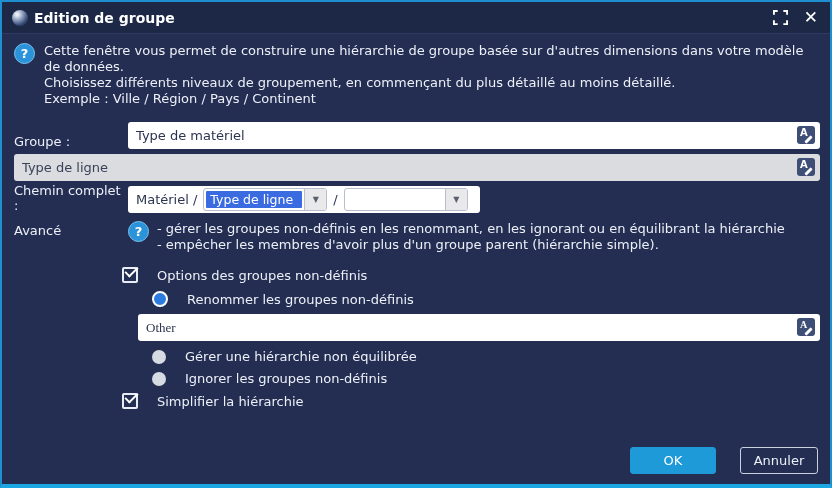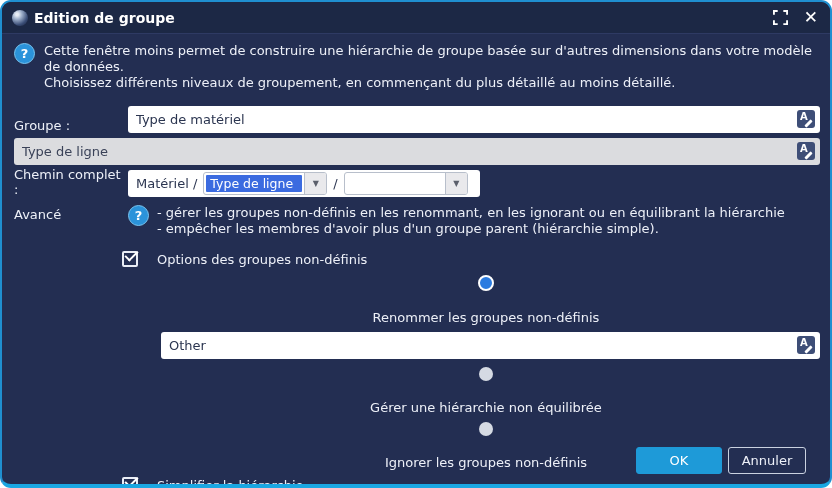--- a/index.html
+++ b/index.html
@@ -11,21 +11,21 @@
     --ok-button-bg:#1E9AD8; --help-icon-bg:#2B93DA;
     --radio-unselected:#D5DAE3; --radio-selected:#2C7CE0;
     --translate-icon-bg:#3E4E77;
   }
   html,body{margin:0;padding:0;background:#fff;}
   .dialog{
     position:relative; width:832px; height:488px; box-sizing:border-box;
     background:var(--dialog-bg);
     border:2px solid var(--accent-border);
     border-bottom:4px solid var(--accent-border-bottom);
-    border-radius:11px; overflow:hidden;
+    border-radius:0; overflow:hidden;
     font-family:"DejaVu Sans","Liberation Sans",sans-serif;
     color:var(--text); font-size:13px;
   }
   
   .titlebar{height:31px; background:var(--titlebar-bg); border-bottom:1px solid var(--divider);
     display:flex; align-items:center; padding:0 12px 0 10px; gap:6px;}
   .sphere{width:16px;height:16px;border-radius:50%;flex-shrink:0;
     background:radial-gradient(circle at 32% 28%, #e8edf5 8%, #9fb0cb 30%, #3c4f78 65%, #16203b 95%);}
   .title{font-size:14px; font-weight:bold; color:#fff;}
   .win-controls{margin-left:auto; display:flex; align-items:center; gap:16px;}
@@ -63,32 +63,32 @@
   .combo-arrow{width:21px; flex-shrink:0; background:var(--arrow-btn-bg);
     border-left:1px solid var(--combo-border); color:#5A5F6B; font-size:8px;
     display:flex; align-items:center; justify-content:center; cursor:pointer;}
   
   .adv{display:flex; margin-top:8px;}
   .adv .flabel{padding-top:2px;}
   .adv-content{flex:1;}
   .adv-desc{display:flex; gap:8px; margin-bottom:14px;}
   .check-row,.radio-row{display:flex; align-items:center; gap:19px;}
   .check-row{margin-left:-6px; margin-bottom:8px;}
-  .radio-row{margin-left:24px; margin-bottom:7px;flex-direction:column;}
+  .radio-row{margin-left:24px; margin-bottom:7px;}
   .checkbox{position:relative; width:12px; height:12px; border:2px solid #E9EDF6;
     border-radius:2px; flex-shrink:0; cursor:pointer;}
   .checkbox.checked::after{content:""; position:absolute; left:1px; top:-2px; width:11px; height:5px;
     border-left:2px solid #fff; border-bottom:2px solid #fff; transform:rotate(-45deg);}
   .radio{width:14px; height:14px; border-radius:50%; background:var(--radio-unselected);
     flex-shrink:0; cursor:pointer;}
   .radio.selected{width:12px; height:12px; border:2px solid #fff; background:var(--radio-selected);}
   .opt-label{cursor:pointer;}
-  .other-wrap{position:relative; margin-left:33px; margin-bottom:8px; height:27px;}
-  
-  .footer{position:absolute; right:24px; bottom:10px; display:flex; gap:6px;}
+  .other-wrap{position:relative; margin-left:10px; margin-bottom:8px; height:27px;font-family:Liberation Serif, serif;}
+  
+  .footer{position:absolute; right:12px; bottom:10px; display:flex; gap:24px;}
   .btn{height:27px; border-radius:3px; font-size:13px; font-family:inherit; cursor:pointer;}
   .btn-ok{width:86px; background:var(--ok-button-bg); border:1px solid var(--ok-button-bg); color:#fff;}
   .btn-cancel{width:78px; background:transparent; border:1px solid #C9D1E0; color:var(--text);}
 </style>
 </head>
 <body>
 
 <div class="dialog">
 
   <div class="titlebar">
@@ -102,22 +102,23 @@
       </span>
       <span class="close">✕</span>
     </span>
   </div>
 
   <div class="content">
 
     <div class="intro">
       <span class="help">?</span>
       <div class="intro-text">
-        <div>Cette fenêtre moins permet de construire une hiérarchie de groupe basée sur d'autres dimensions dans votre modèle de données.</div>
+        <div>Cette fenêtre vous permet de construire une hiérarchie de groupe basée sur d'autres dimensions dans votre modèle de données.</div>
         <div>Choisissez différents niveaux de groupement, en commençant du plus détaillé au moins détaillé.</div>
+        <div>Exemple : Ville / Région / Pays / Continent</div>
       </div>
     </div>
 
     <div class="row">
       <label class="flabel">Groupe :</label>
       <div class="fwrap">
         <input class="tinput" value="Type de matériel" style="">
         <span class="ticon">
           <span class="ta">A</span>
         </span>

